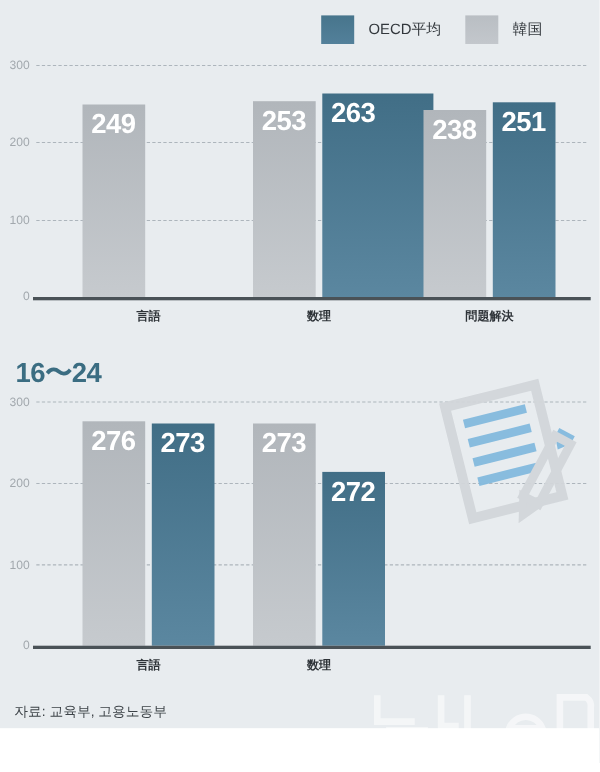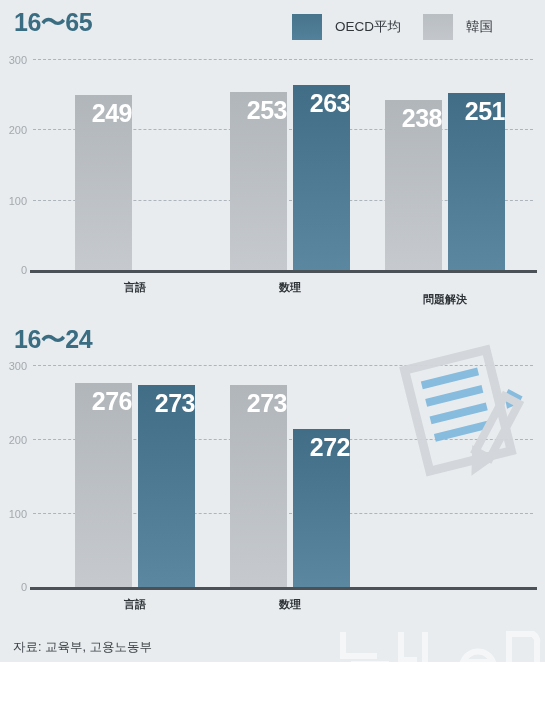--- a/index.html
+++ b/index.html
@@ -128,23 +128,23 @@
   }
   .bar.korea {
     background: linear-gradient(180deg, #b1b6bb 0%, #c6cace 100%);
   }
   .bar.oecd {
     background: linear-gradient(180deg, #416e86 0%, #5b87a0 100%);
   }
   .bar-value {
     position: absolute;
     top: 6px;
-    left: 0;
+    left: 8px;
     right: 0;
-    text-align: right;
+    text-align: left;
     font-size: 25px;
     font-weight: bold;
     color: #ffffff;
     letter-spacing: -0.5px;
     line-height: 1;
   }
   .cat-label {
     position: absolute;
     text-align: center;
     font-size: 11px;
@@ -189,21 +189,20 @@
     width: 208px;
     height: 48px;
     opacity: 0.55;
   }
 </style>
 </head>
 <body>
 
 <div id="infographic">
 
-  <div class="panel-title" id="title-1">16〜65</div>
   <div class="panel-title" id="title-2">16〜24</div>
 
   <div class="legend">
     <div class="legend-item">
       <span class="legend-swatch oecd"></span>
       <span class="legend-label">OECD平均</span>
     </div>
     <div class="legend-item">
       <span class="legend-swatch korea"></span>
       <span class="legend-label">韓国</span>
@@ -226,36 +225,36 @@
             <div class="axis-tick">0</div>
           </div>
         </div>
       <div class="bars" id="bars-1">
           <div class="bar korea" style="left: 42px; width: 57px; height: 175.13px;">
             <div class="bar-value">249</div>
           </div>
           <div class="bar korea" style="left: 197px; width: 57px; height: 177.943px;">
             <div class="bar-value">253</div>
           </div>
-          <div class="bar oecd" style="left: 260px; width: 57px; height: 184.977px;">
+          <div class="bar oecd" style="left: 260px; width: 57px; height: 184.977px; padding-left: 44px;">
             <div class="bar-value">263</div>
           </div>
           <div class="bar korea" style="left: 352px; width: 57px; height: 170px;">
             <div class="bar-value">238</div>
           </div>
           <div class="bar oecd" style="left: 415px; width: 57px; height: 176.537px;">
             <div class="bar-value">251</div>
           </div>
         </div>
     </div>
     <div class="baseline"></div>
     <div id="cats-1">
         <div class="cat-label" style="left: 75px; width: 120px;">言語</div>
         <div class="cat-label" style="left: 230px; width: 120px;">数理</div>
-        <div class="cat-label" style="left: 385px; width: 120px; margin-top: 12px;">問題解決</div>
+        <div class="cat-label" style="left: 385px; width: 120px;">問題解決</div>
       </div>
   </div>
 
   <div class="chart" id="chart-2">
     <div class="plot">
       <div class="gridlines" id="grid-2">
           <div class="gridline" style="top: 0px;">
             <div class="axis-tick">300</div>
           </div>
           <div class="gridline" style="top: 74px;">

